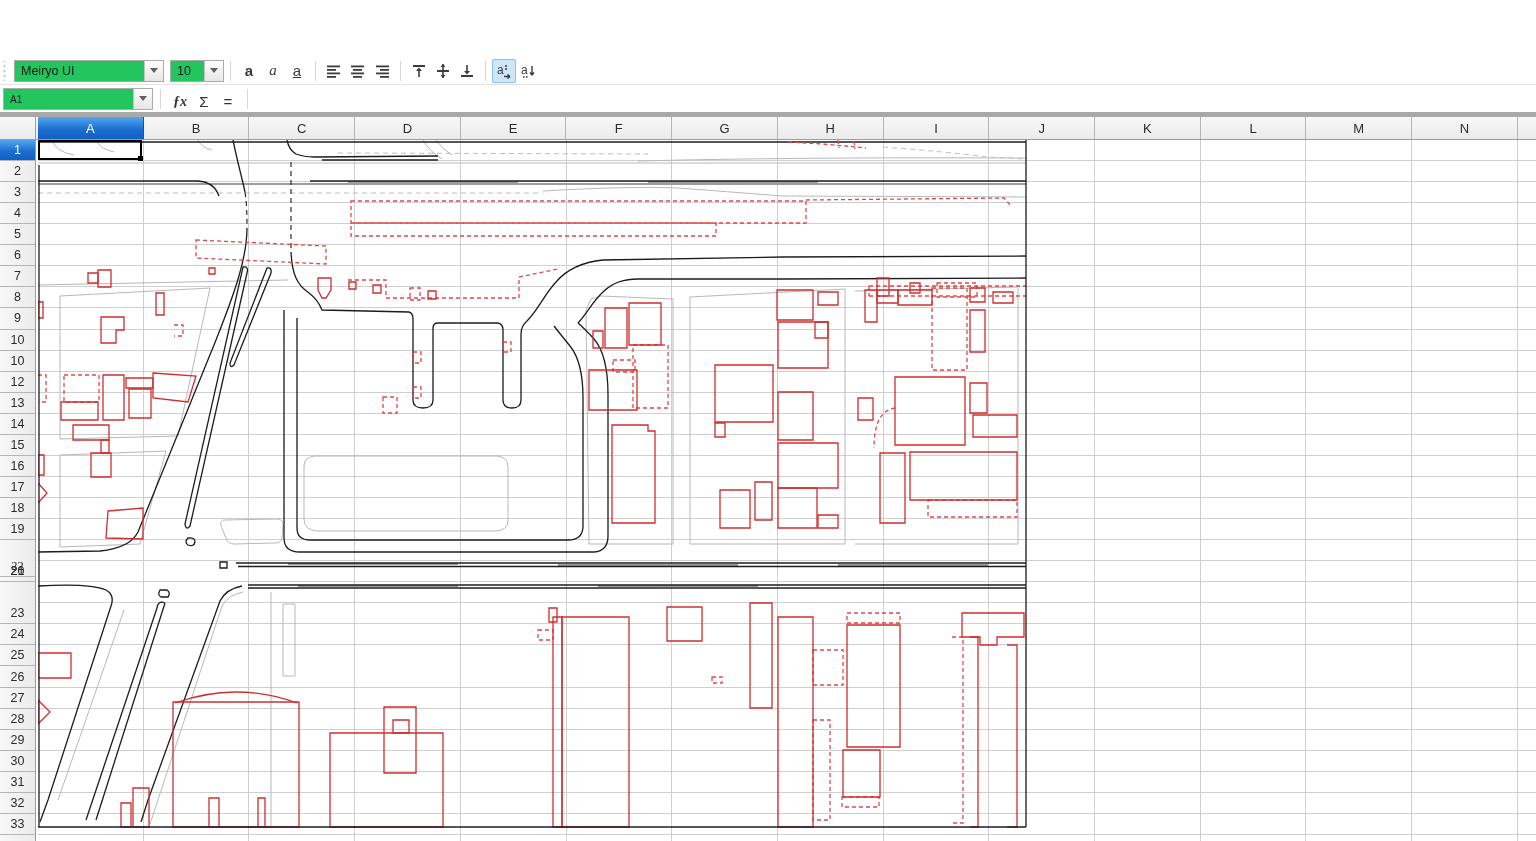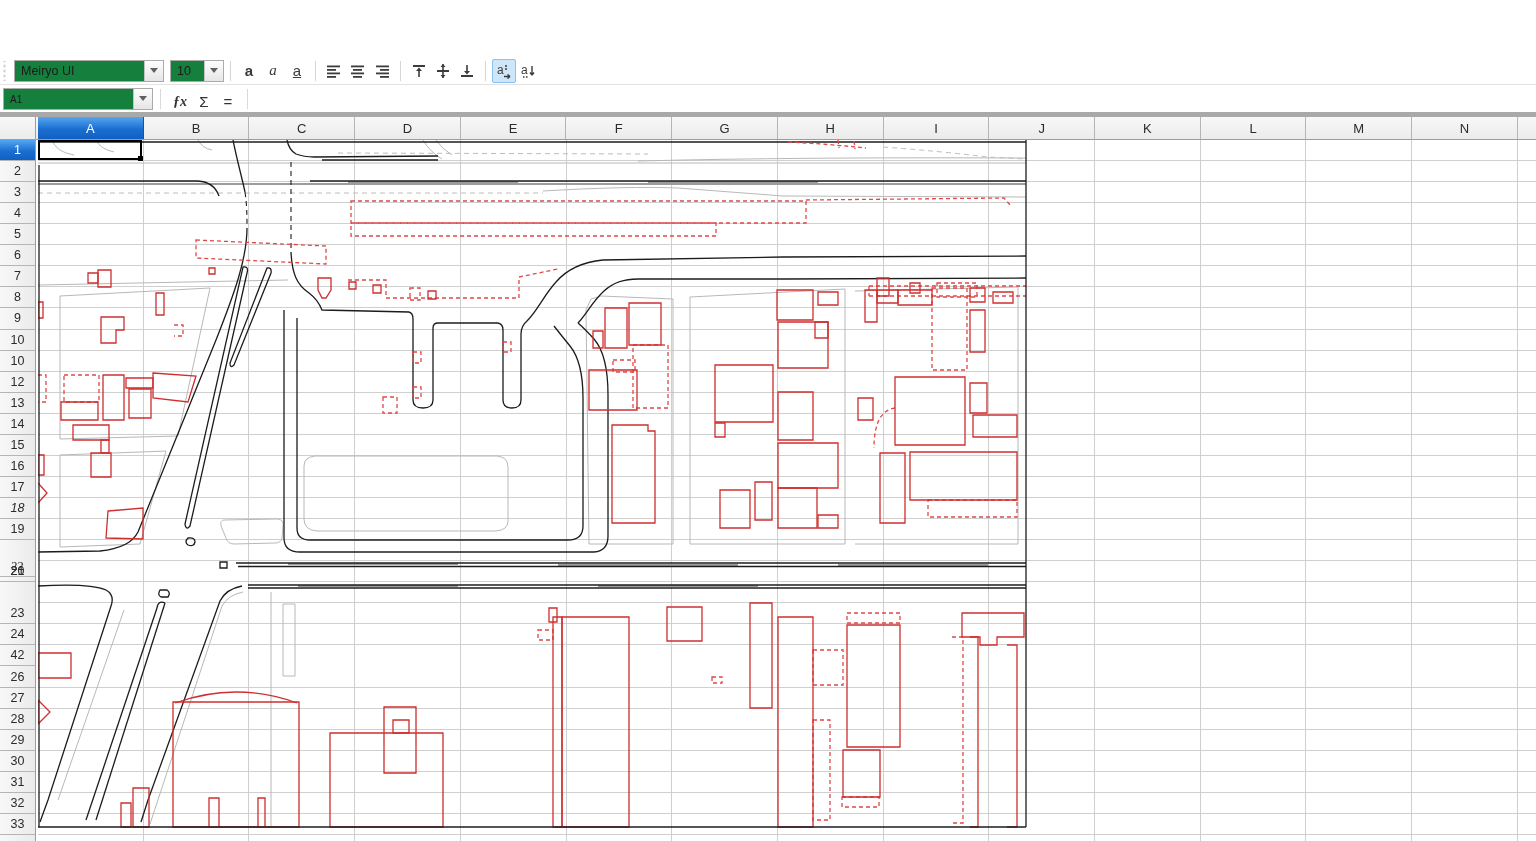--- a/index.html
+++ b/index.html
@@ -9,21 +9,21 @@
   
   #titlebar{position:absolute;left:0;top:0;width:100%;height:30px;display:flex;align-items:center;background:#fff;}
   #titlebar .app-icon{width:18px;height:20px;margin-left:9px;}
   #titlebar .title-text{margin-left:8px;font-size:14px;color:#1a1a1a;}
   
   #menubar{position:absolute;left:0;top:30px;width:100%;height:27px;display:flex;align-items:center;background:#fff;}
   .menu-item{font-size:13.5px;padding:4px 10px;margin-left:3px;color:#1a1a1a;cursor:default;border-radius:2px;}
   
   #toolbar{position:absolute;left:0;top:57px;width:100%;height:27px;display:flex;align-items:center;background:#fff;border-bottom:1px solid #e3e3e3;}
   .grip{width:5px;height:20px;margin:0 3px 0 2px;background:radial-gradient(circle,#b9b9b9 1px,transparent 1.2px);background-size:4px 5px;background-position:center;}
-  .combo{display:flex;align-items:stretch;height:22px;border:1px solid #ababab;background:#15803d;box-sizing:border-box;}
+  .combo{display:flex;align-items:stretch;height:22px;border:1px solid #ababab;background:#22c55e;box-sizing:border-box;}
   .combo .combo-text{padding:2px 6px;font-size:12.5px;line-height:17px;white-space:nowrap;overflow:hidden;}
   .combo .combo-btn{width:18px;background:linear-gradient(#fdfdfd,#e6e6e6);border-left:1px solid #c3c3c3;display:flex;align-items:center;justify-content:center;}
   .tri-down{width:0;height:0;border-left:4px solid transparent;border-right:4px solid transparent;border-top:5px solid #606060;}
   #font-name-box{width:150px;margin-left:4px;}
   #font-name-box .combo-text{flex:1;}
   #font-size-box{width:54px;margin-left:6px;}
   #font-size-box .combo-text{flex:1;}
   .tb-sep{width:1px;height:20px;background:#d6d6d6;margin:0 6px;}
   .tb-btn{width:24px;height:24px;display:flex;align-items:center;justify-content:center;border:1px solid transparent;border-radius:2px;box-sizing:border-box;}
   .tb-btn.active{background:#cde6f9;border-color:#8fc0e8;}
@@ -206,28 +206,28 @@
       <div class="rowhead" style="top: 147.42px; height: 21.06px;">8</div>
       <div class="rowhead" style="top: 168.48px; height: 21.06px;">9</div>
       <div class="rowhead" style="top: 189.54px; height: 21.06px;">10</div>
       <div class="rowhead" style="top: 210.6px; height: 21.06px;">10</div>
       <div class="rowhead" style="top: 231.66px; height: 21.06px;">12</div>
       <div class="rowhead" style="top: 252.72px; height: 21.06px;">13</div>
       <div class="rowhead" style="top: 273.78px; height: 21.06px;">14</div>
       <div class="rowhead" style="top: 294.84px; height: 21.06px;">15</div>
       <div class="rowhead" style="top: 315.9px; height: 21.06px;">16</div>
       <div class="rowhead" style="top: 336.96px; height: 21.06px;">17</div>
-      <div class="rowhead" style="top: 358.02px; height: 21.06px; font-style: italic;">18</div>
+      <div class="rowhead" style="top: 358.02px; height: 21.06px;">18</div>
       <div class="rowhead" style="top: 379.08px; height: 21.06px;">19</div>
       <div class="rowhead" style="top: 421px; height: 21.06px;">20</div>
       <div class="rowhead" style="top: 421.2px; height: 21.06px;">21</div>
       <div class="rowhead" style="top: 416px; height: 21.06px; font-family: Liberation Serif, serif;">22</div>
       <div class="rowhead" style="top: 463.32px; height: 21.06px;">23</div>
       <div class="rowhead" style="top: 484.38px; height: 21.06px;">24</div>
-      <div class="rowhead" style="top: 505.44px; height: 21.06px;">42</div>
+      <div class="rowhead" style="top: 505.44px; height: 21.06px;">25</div>
       <div class="rowhead" style="top: 526.5px; height: 21.06px;">26</div>
       <div class="rowhead" style="top: 547.56px; height: 21.06px;">27</div>
       <div class="rowhead" style="top: 568.62px; height: 21.06px;">28</div>
       <div class="rowhead" style="top: 589.68px; height: 21.06px;">29</div>
       <div class="rowhead" style="top: 610.74px; height: 21.06px;">30</div>
       <div class="rowhead" style="top: 631.8px; height: 21.06px;">31</div>
       <div class="rowhead" style="top: 652.86px; height: 21.06px;">32</div>
       <div class="rowhead" style="top: 673.92px; height: 21.06px;">33</div>
     </div>
 

